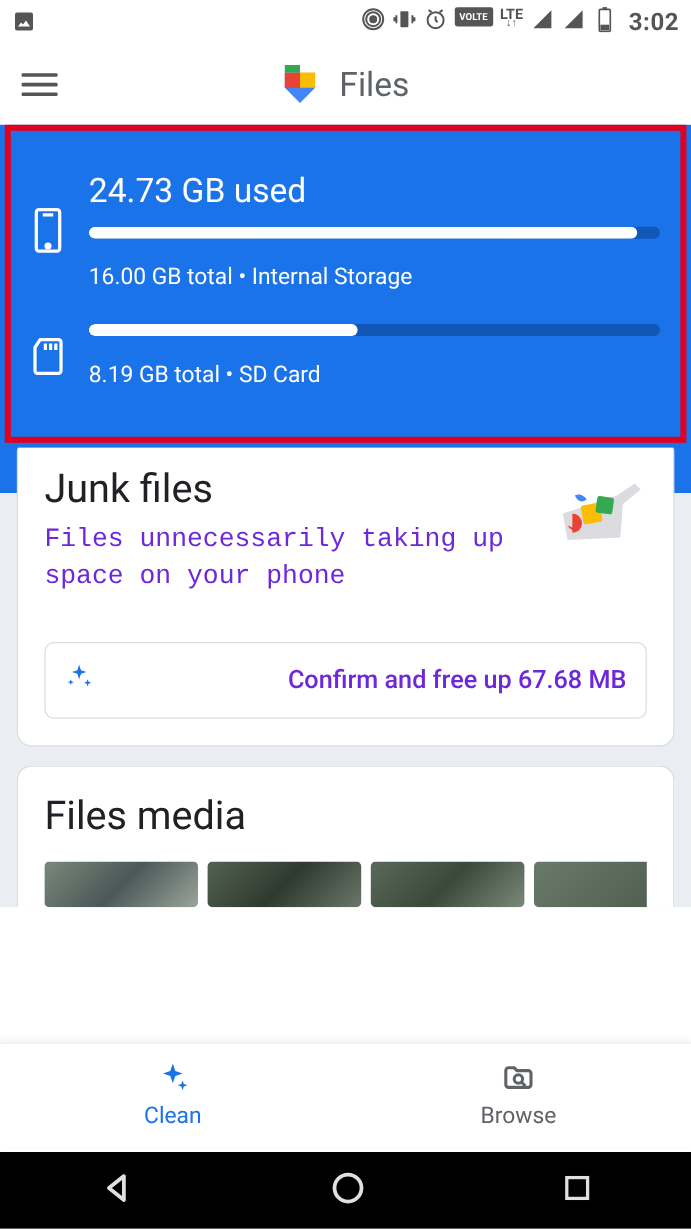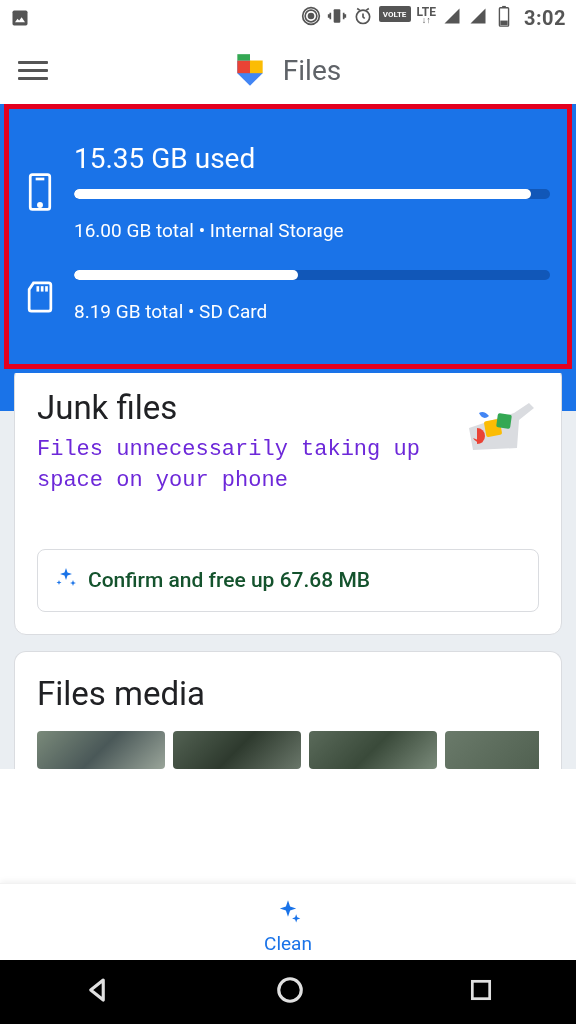--- a/index.html
+++ b/index.html
@@ -145,29 +145,29 @@
     line-height: 1.4;
     font-family: Liberation Mono, monospace;
   }
   .card-illustration {
     width: 80px;
     height: 70px;
     position: relative;
     flex-shrink: 0;
   }
   .confirm-btn {
-    margin-top: 52px;
+    margin-top: 38px;
     padding: 16px;
     border: 1px solid #dadce0;
     border-radius: 8px;
     display: flex;
     align-items: center;
-    justify-content: flex-start;
+    justify-content: space-between;
     gap: 10px;
-    color: #14532d;
+    color: #6d28d9;
     font-size: 21px;
     font-weight: 500;
     background: #fff;
     cursor: pointer;
   }
   .sparkle-blue { color: #1a73e8; }
 
   .card2 {
     background: #fff;
     border-radius: 12px 12px 0 0;
@@ -188,21 +188,21 @@
     border-radius: 4px;
     flex-shrink: 0;
     filter: blur(0.5px);
   }
   .thumb:nth-child(2){ background: linear-gradient(135deg, #536253, #2e3a2e, #6a776a);}
   .thumb:nth-child(3){ background: linear-gradient(135deg, #5a6a5a, #3a4a3a, #7a8a7a);}
   .thumb:nth-child(4){ background: linear-gradient(135deg, #6a7a6a, #4a5a4a);}
 
   .bottom-nav {
     position: absolute;
-    bottom: 55px;
+    bottom: 69px;
     left: 0;
     right: 0;
     height: 86px;
     background: #fff;
     display: flex;
     border-top: 1px solid rgba(0,0,0,0.05);
     box-shadow: 0 -2px 6px rgba(0,0,0,0.06);
   }
   .nav-item {
     flex: 1;
@@ -308,21 +308,21 @@
 
   <div class="storage-item">
     <div class="storage-icon">
       <svg width="26" height="40" viewBox="0 0 24 36" fill="none" stroke="#fff" stroke-width="2.5">
         <rect x="3" y="2" width="18" height="32" rx="2"></rect>
         <line x1="8" y1="6" x2="16" y2="6"></line>
         <circle cx="12" cy="30" r="1.5" fill="#fff"></circle>
       </svg>
     </div>
     <div class="storage-details">
-      <div class="storage-used">15.35 GB used</div>
+      <div class="storage-used">24.73 GB used</div>
       <div class="progress-bar">
         <div class="progress-fill" style="width:96%"></div>
       </div>
       <div class="storage-total">16.00 GB total • Internal Storage</div>
     </div>
   </div>
 
   <div class="storage-item">
     <div class="storage-icon">
       <svg width="26" height="34" viewBox="0 0 24 30" fill="none" stroke="#fff" stroke-width="2.5">
@@ -385,20 +385,30 @@
 <div class="bottom-nav">
   <div class="nav-item active">
     <span class="nav-icon">
       <svg width="30" height="28" viewBox="0 0 24 24" fill="#1a73e8">
         <path d="M12 2l1.8 5.2L19 9l-5.2 1.8L12 16l-1.8-5.2L5 9l5.2-1.8z"></path>
         <path d="M19 14l.9 2.6L22.5 17.5l-2.6.9L19 21l-.9-2.6L15.5 17.5l2.6-.9z"></path>
       </svg>
     </span>
     <span>Clean</span>
   </div>
+  <div class="nav-item">
+    <span class="nav-icon">
+      <svg width="30" height="28" viewBox="0 0 24 24" fill="none" stroke="#5f6368" stroke-width="2.2">
+        <path d="M3 7a2 2 0 012-2h4l2 2h8a2 2 0 012 2v8a2 2 0 01-2 2H5a2 2 0 01-2-2V7z"></path>
+        <circle cx="12" cy="13" r="3"></circle>
+        <line x1="14.5" y1="15.5" x2="17" y2="18"></line>
+      </svg>
+    </span>
+    <span>Browse</span>
+  </div>
 </div>
 
 <div class="sys-nav">
   <span>
     <svg width="30" height="30" viewBox="0 0 24 24" fill="none" stroke="#e0e0e0" stroke-width="2.5">
         <path d="M17 4L7 12l10 8z" stroke-linejoin="round"></path>
       </svg>
   </span>
   <span>
     <svg width="30" height="30" viewBox="0 0 24 24" fill="none" stroke="#e0e0e0" stroke-width="2.5">

